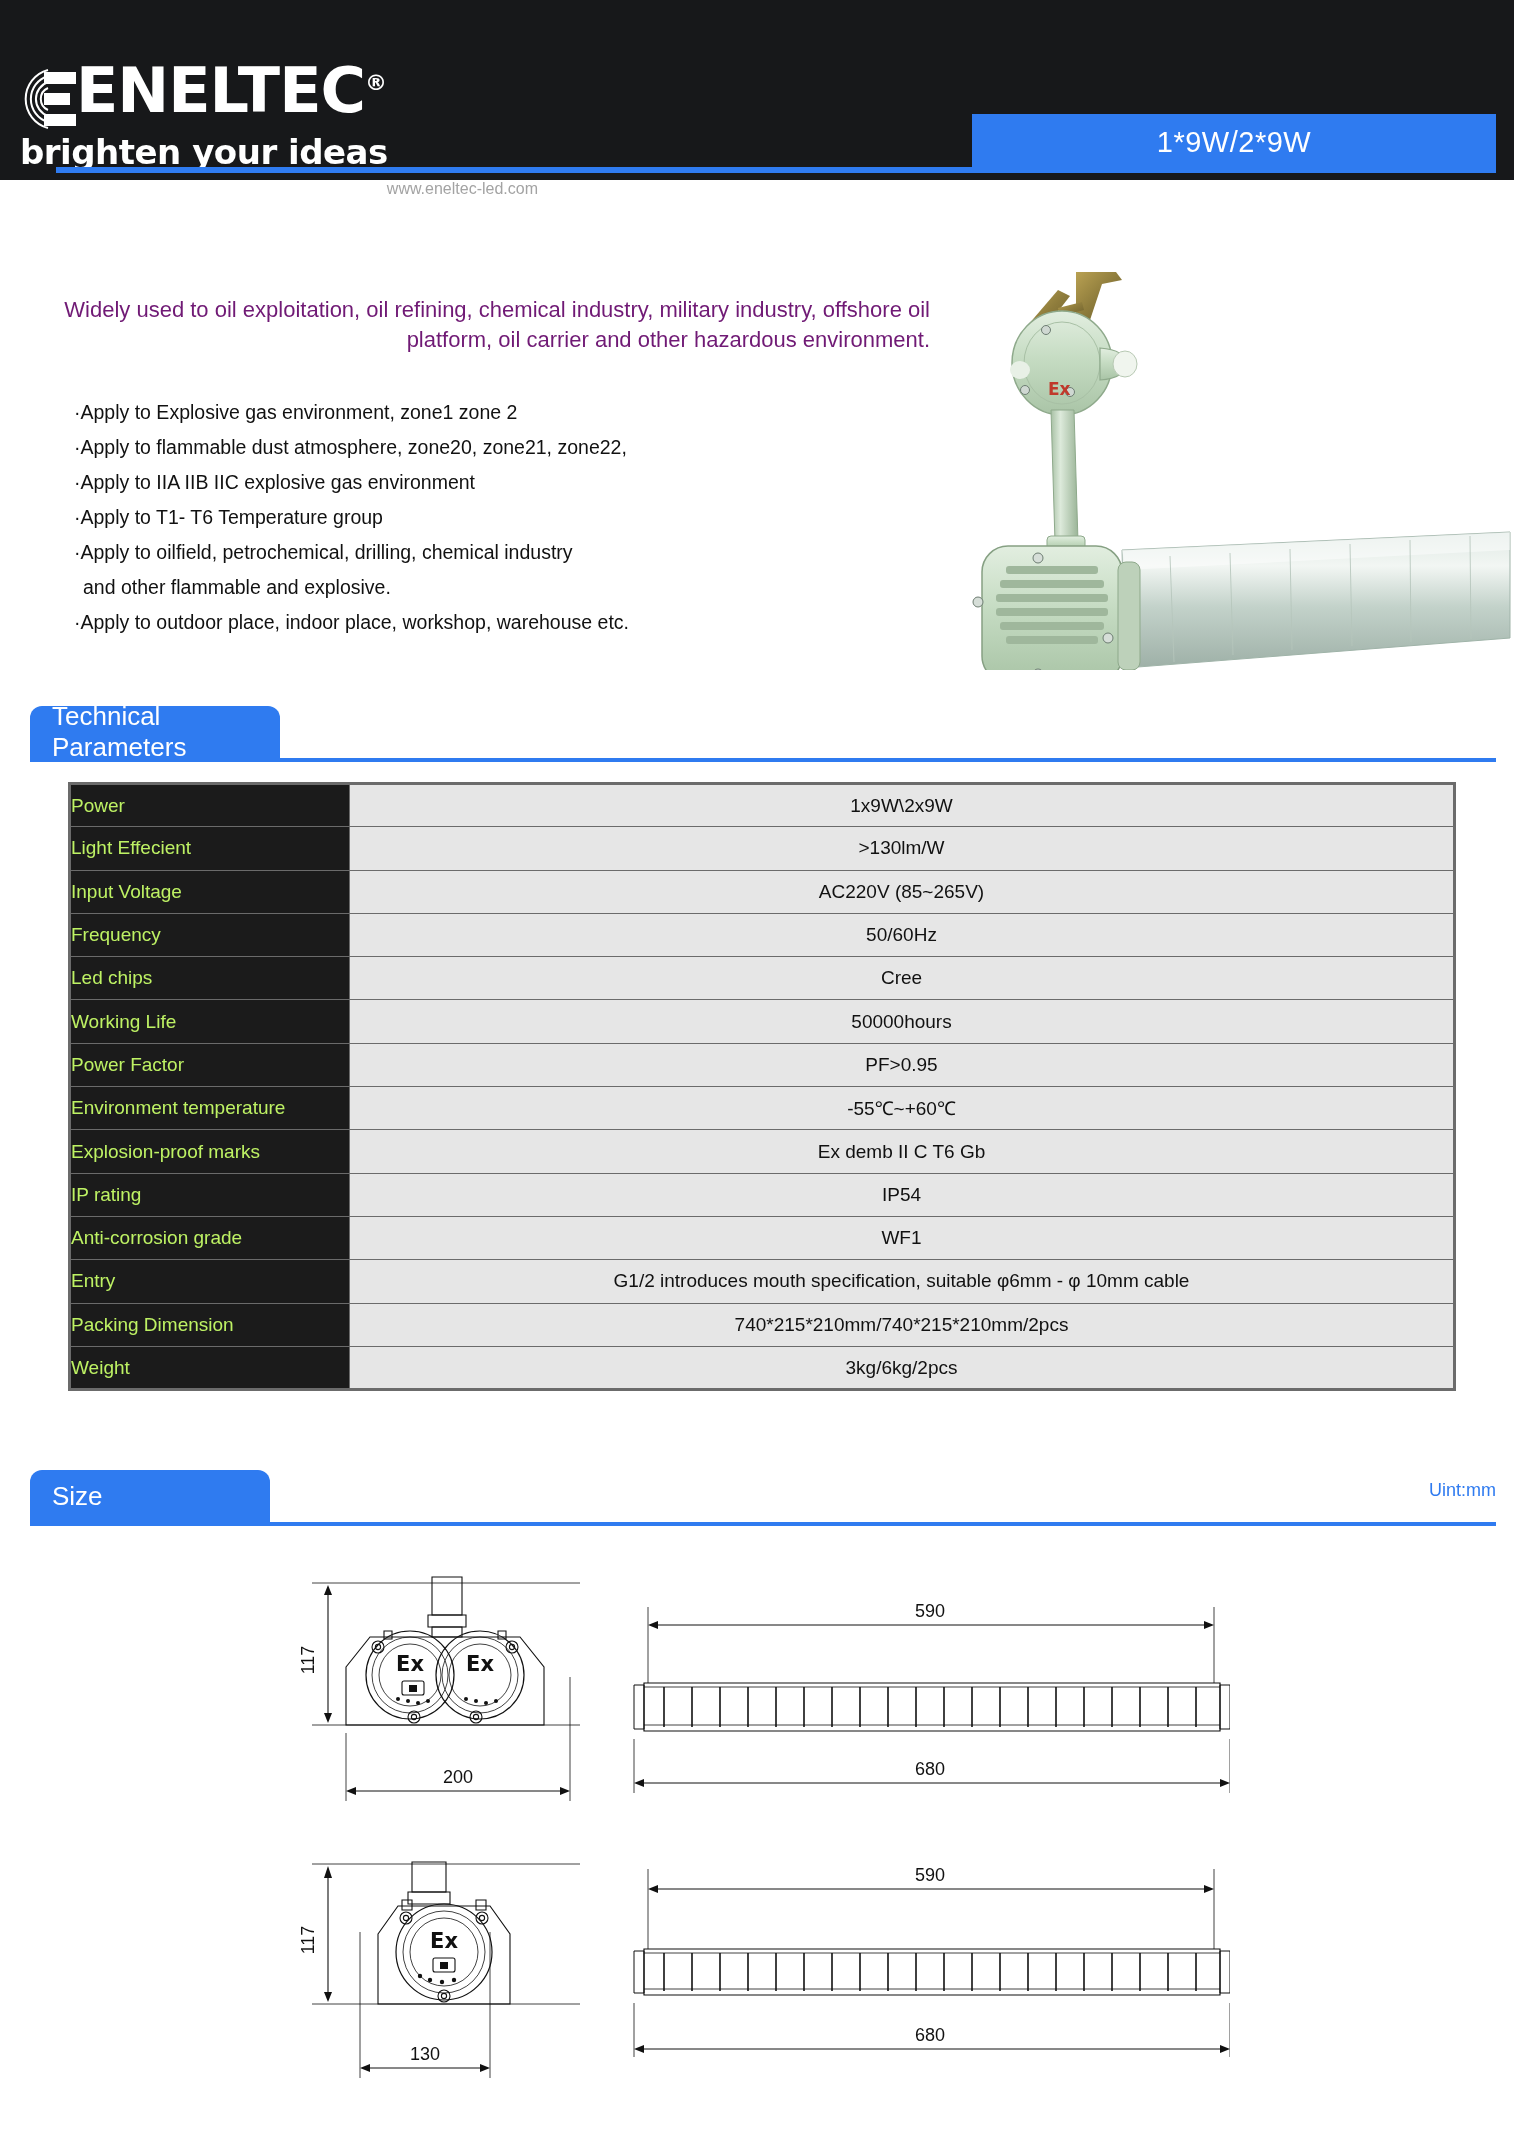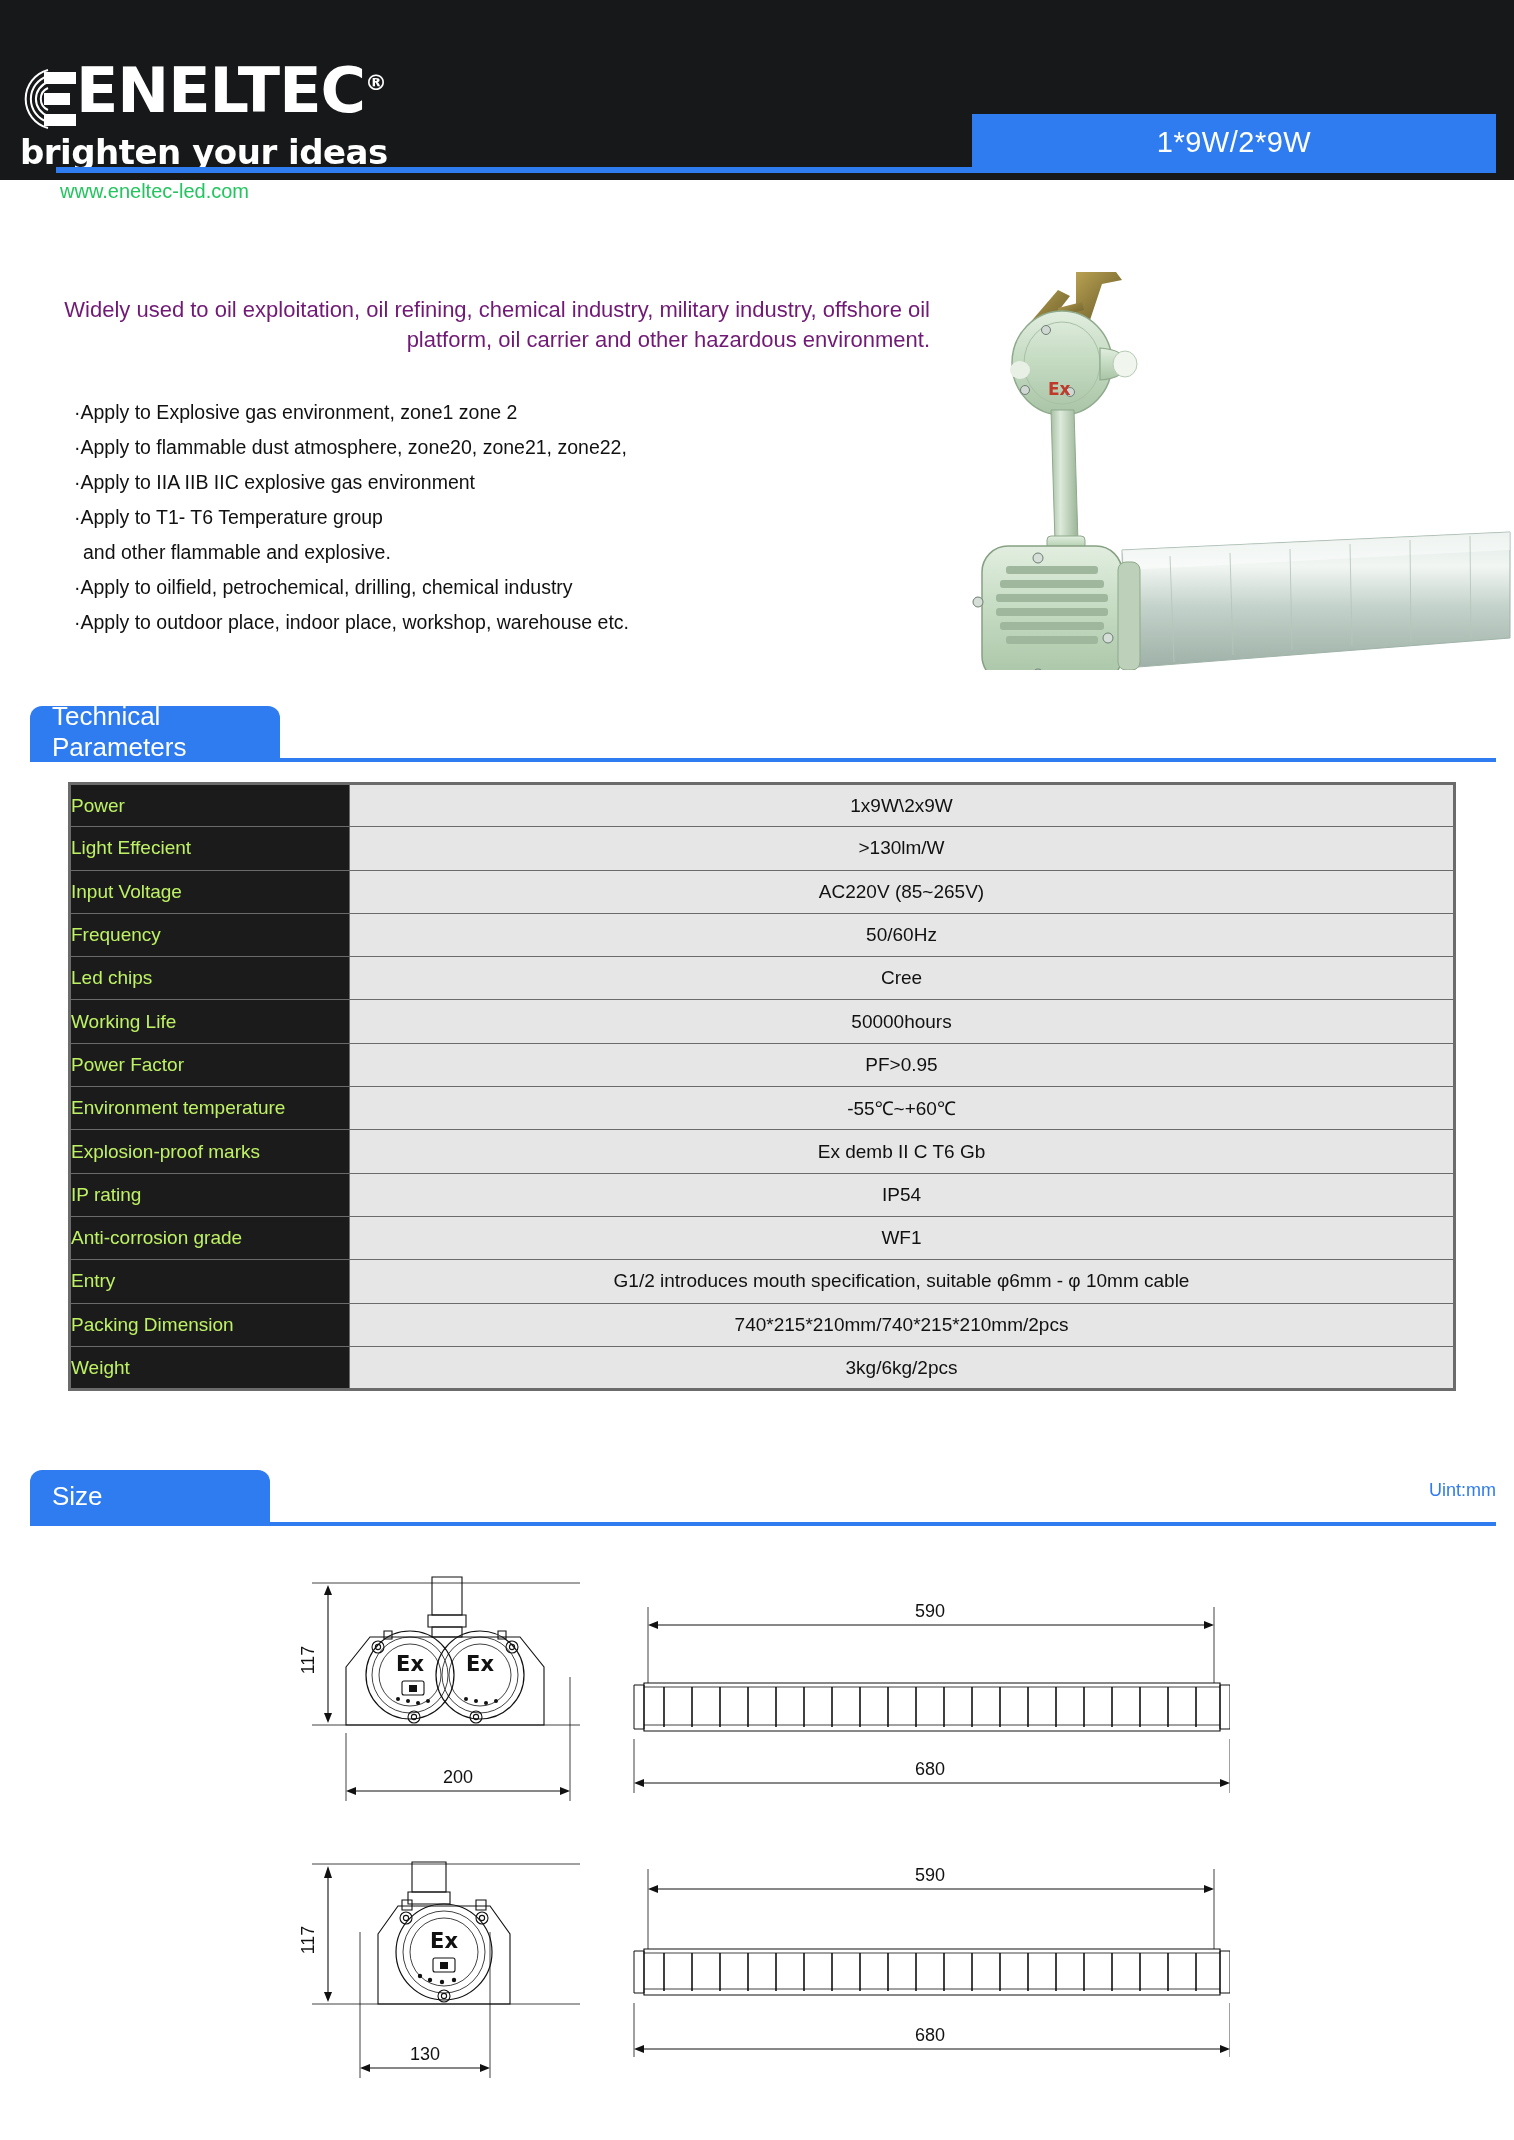--- a/index.html
+++ b/index.html
@@ -24,22 +24,23 @@
   }
   #logo-reg{
     font-size:22px;font-weight:bold;vertical-align:super;line-height:1;
   }
   #logo-tag{
     font-family:"DejaVu Sans","Liberation Sans",sans-serif;
     font-weight:bold;font-size:34px;color:#fff;letter-spacing:-0.5px;
     margin-top:2px;margin-left:2px;
   }
   #logo-url{
-    font-size:20px;color:#22c55e;margin-top:8px;margin-left:42px;
+    font-size:16px;color:#a3a3a3;margin-top:8px;margin-left:42px;
     font-family:"Liberation Sans",sans-serif;
+    text-align:right;
   }
   #header-rule{
     position:absolute;left:56px;top:167px;width:1440px;height:6px;
     background:#2f7bf0;
   }
   #model-banner{
     position:absolute;left:972px;top:114px;width:524px;height:56px;
     background:#2f7bf0;display:flex;align-items:center;justify-content:center;
   }
   #model-banner span{
@@ -135,22 +136,22 @@
   </div>
 </div>
 
 <div id="intro">
   <div id="intro-lead">Widely used to oil exploitation, oil refining, chemical industry, military industry, offshore oil platform, oil carrier and other hazardous environment.</div>
   <div id="intro-bullets">
     <div class="bullet">·Apply to Explosive gas environment, zone1 zone 2</div>
     <div class="bullet">·Apply to flammable dust atmosphere, zone20, zone21, zone22,</div>
     <div class="bullet">·Apply to IIA IIB IIC explosive gas environment</div>
     <div class="bullet">·Apply to T1- T6 Temperature group</div>
+    <div class="bullet">·Apply to oilfield, petrochemical, drilling, chemical industry</div>
     <div class="bullet cont">and other flammable and explosive.</div>
-    <div class="bullet">·Apply to oilfield, petrochemical, drilling, chemical industry</div>
     <div class="bullet">·Apply to outdoor place, indoor place, workshop, warehouse etc.</div>
   </div>
 </div>
 
 <svg id="product-photo" viewBox="0 0 564 420">
   <defs>
     <linearGradient id="bodyG" x1="0" y1="0" x2="0" y2="1">
       <stop offset="0%" stop-color="#e2eee0"></stop>
       <stop offset="45%" stop-color="#c6dcc3"></stop>
       <stop offset="100%" stop-color="#a9c4a6"></stop>

